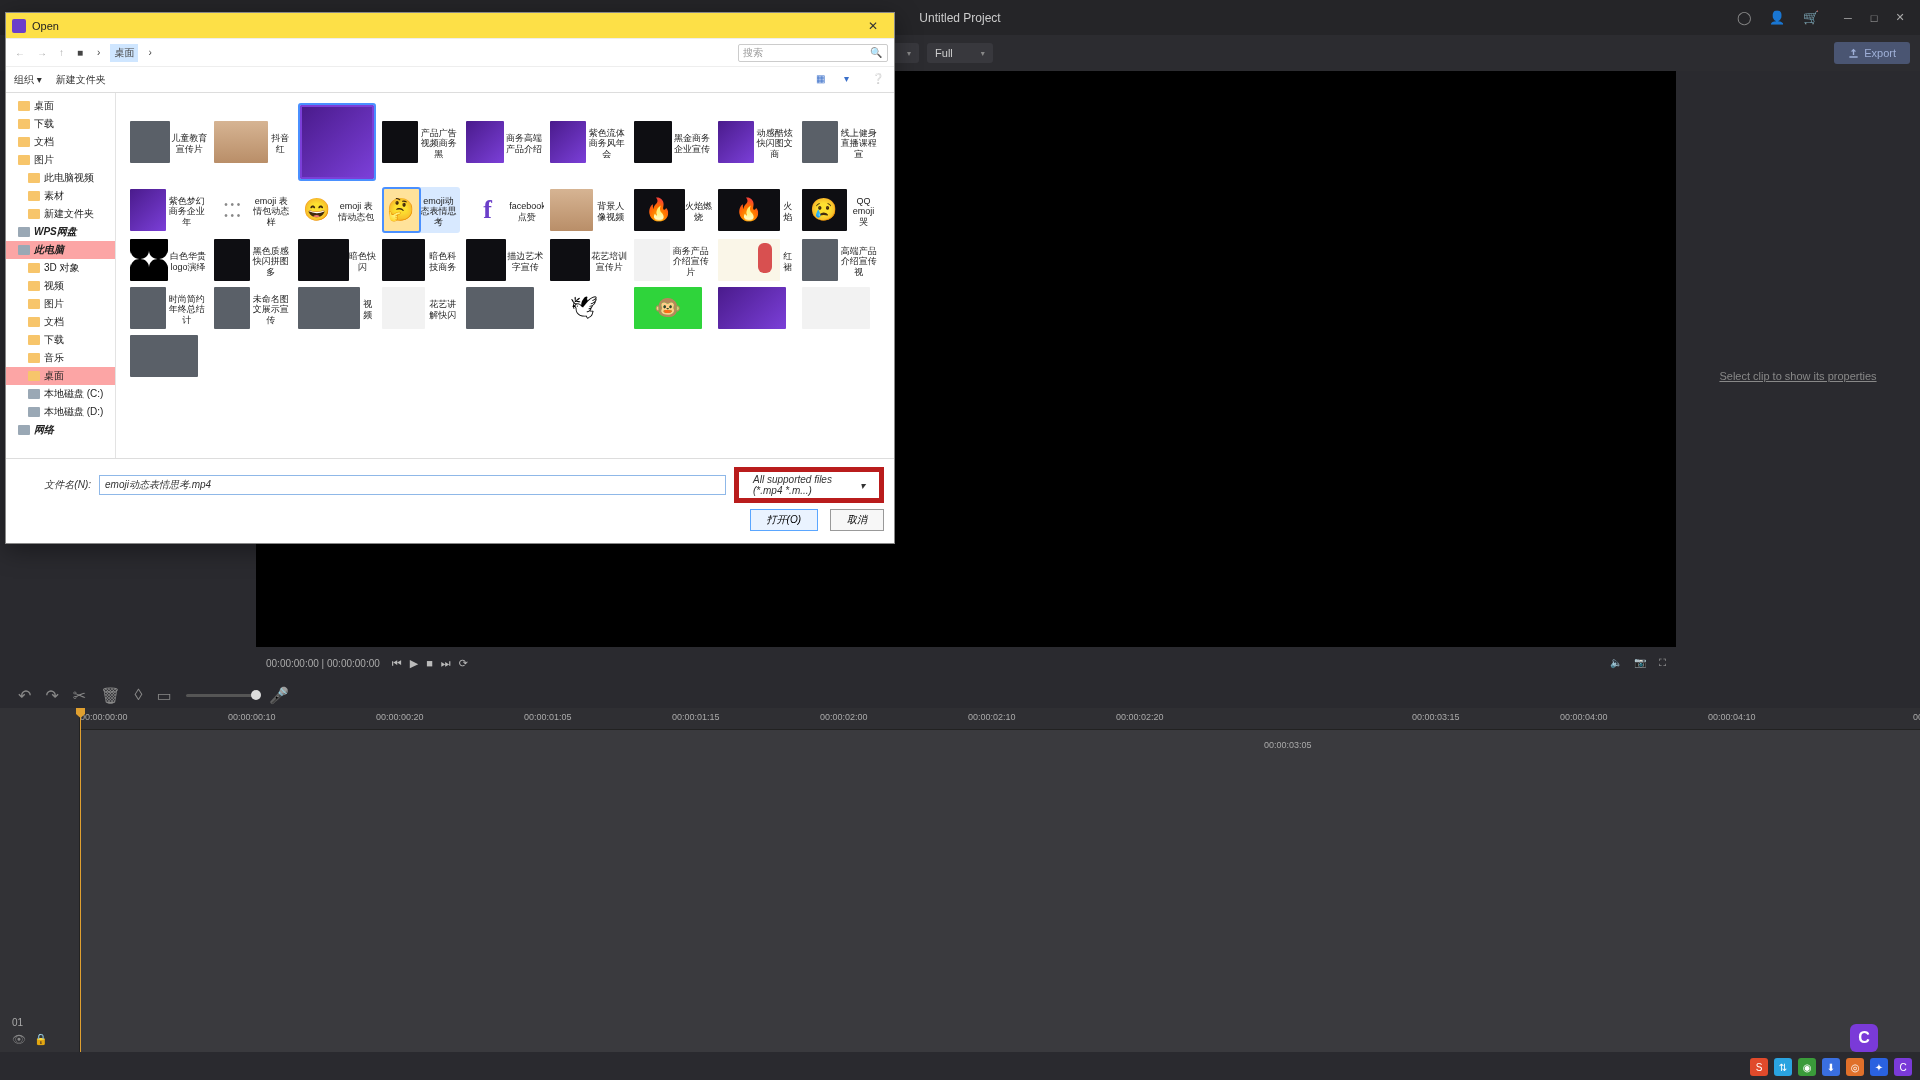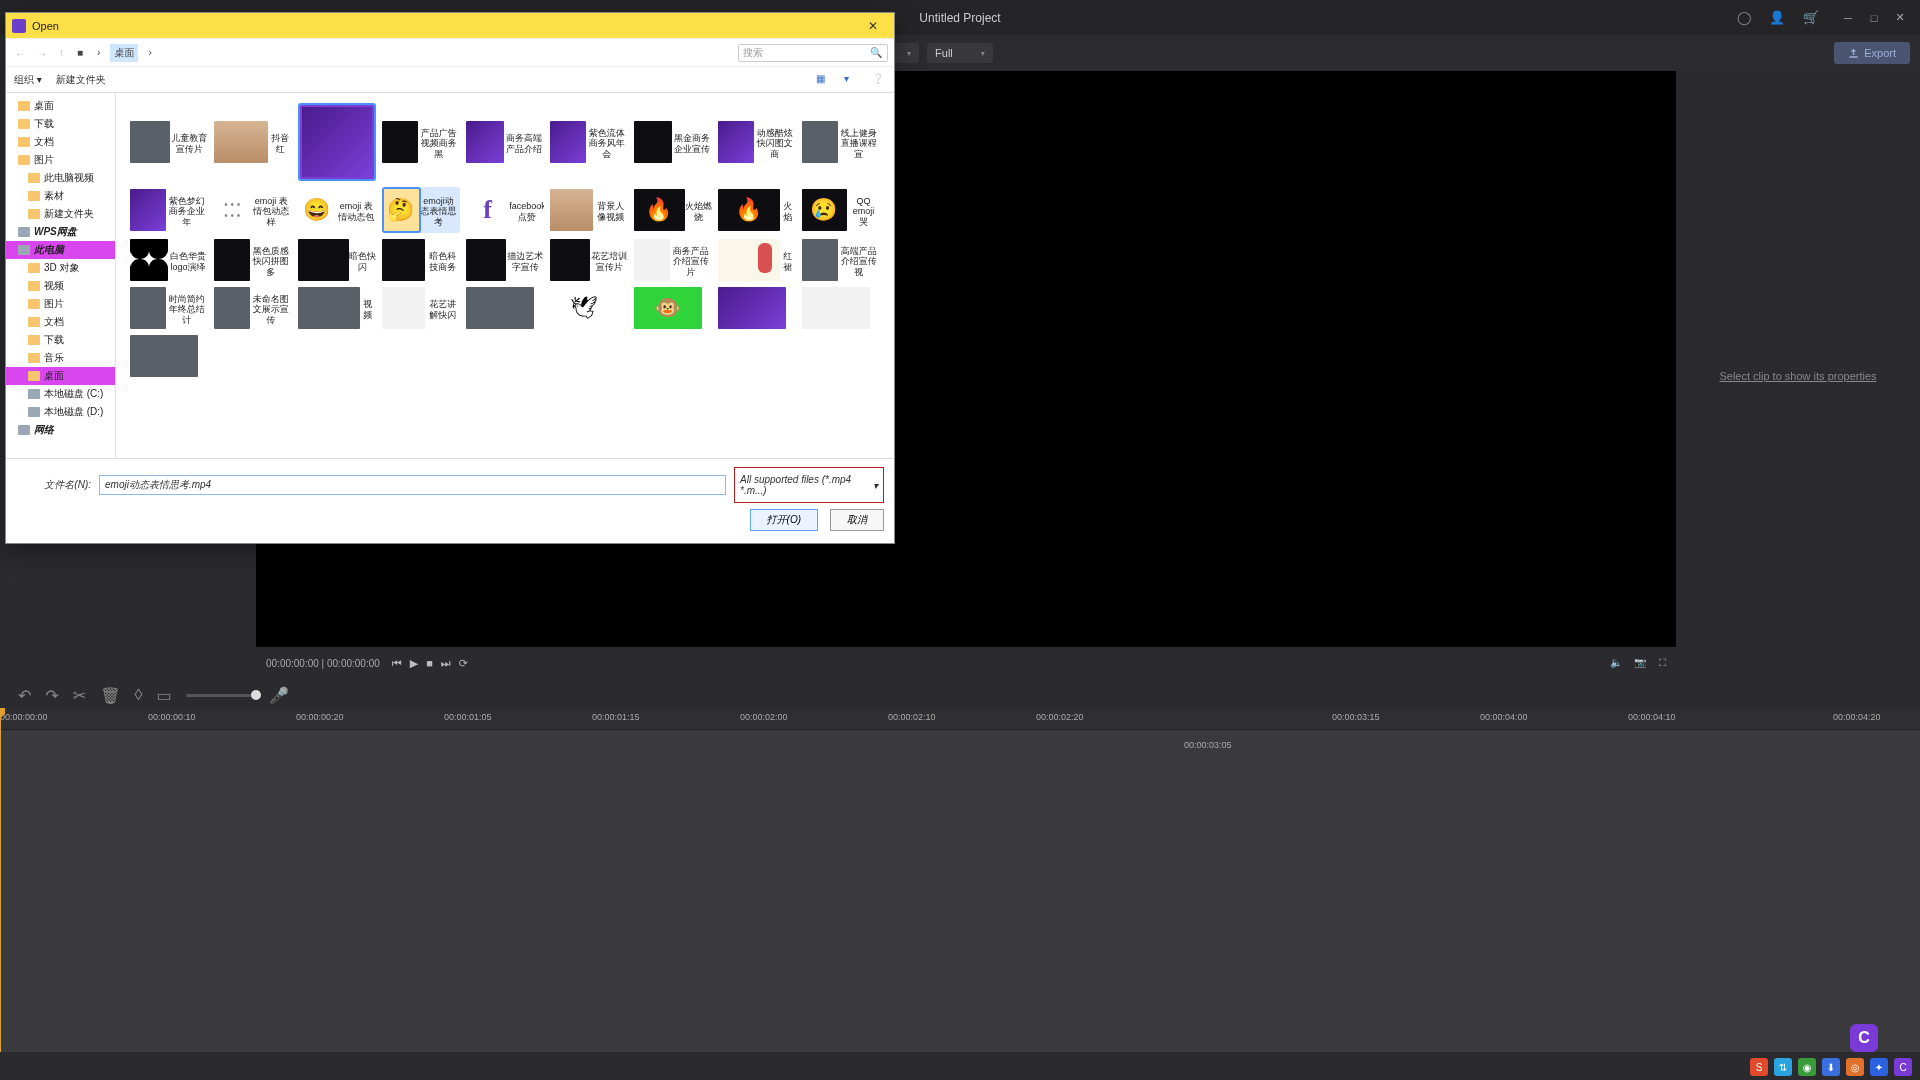--- a/index.html
+++ b/index.html
@@ -68,35 +68,35 @@
 
 .dlg-toolbar { height: 26px; border-bottom: 1px solid #ddd; display: flex; align-items: center; padding: 0 8px; gap: 14px; font-size: 10px; color: #333; }
 .dlg-toolbar .spacer { flex: 1; }
 .dlg-toolbar .tb-ico { width: 14px; height: 14px; color: #3a6fc9; }
 
 .dlg-body { flex: 1; display: flex; overflow: hidden; }
 .dlg-sidebar { width: 110px; border-right: 1px solid #e3e3e3; overflow-y: auto; font-size: 10px; padding: 4px 0; }
 .sb-item { display: flex; align-items: center; gap: 4px; padding: 2px 6px 2px 12px; color: #222; }
 .sb-item .fico { width: 12px; height: 10px; background: #f7c56b; border-radius: 1px; }
 .sb-item .dico { width: 12px; height: 10px; background: #9aa8b5; border-radius: 1px; }
-.sb-item.selected { background: #d946ef; text-align: center; }
+.sb-item.selected { background: #fca5a5; text-align: center; }
 .sb-item.bold { font-weight: 600; font-style: italic; }
 .sb-item.ind1 { padding-left: 22px; }
 
 .dlg-grid { flex: 1; overflow-y: auto; padding: 10px 6px 4px 14px; display: flex; flex-wrap: wrap; align-content: flex-start; gap: 6px 6px; }
 .thumb { width: 78px; display: flex; align-items: center; }
 .thumb .t-img { width: 68px; height: 42px; background: #222; border-radius: 1px; position: relative; overflow: hidden; }
 .thumb .t-name { font-size: 9px; color: #222; text-align: center; margin-top: 3px; line-height: 1.15; max-width: 76px; overflow: hidden; }
 .thumb.selected .t-img { outline: 2px solid #4a90ff; }
 .thumb.selected { background: #d8e9ff; border-radius: 3px; padding: 2px; }
 
 .dlg-footer { border-top: 1px solid #ddd; padding: 8px 10px 12px; display: grid; grid-template-columns: 75px 1fr 150px; gap: 6px 8px; align-items: center; font-size: 10px; font-style: italic; }
 .dlg-footer label { color: #333; text-align: right; }
 .dlg-footer .textbox { border: 1px solid #8fb8e8; height: 20px; padding: 0 5px; display: flex; align-items: center; color: #333; background: #fff; }
-.dlg-footer .combo { border: 1px solid #b91c1c; height: 36px; padding: 0 5px; display: flex; align-items: center; justify-content: space-between; color: #333; }
+.dlg-footer .combo { border: 5px solid #b91c1c; height: 36px; padding: 0 14px; display: flex; align-items: center; justify-content: space-between; color: #333; }
 .dlg-footer .btnrow { grid-column: 3; display: flex; gap: 12px; justify-content: flex-end; }
 .dlg-footer .btn { border: 1px solid #999; padding: 3px 16px; background: #f7f7f7; font-size: 10px; }
 .dlg-footer .btn.primary { border: 1px solid #5aa6ff; background: #eaf3ff; }
 
 
 .t-purple { background: linear-gradient(135deg, #4a1b8c, #7b3fd8) !important; }
 .t-emoji { background: #fff !important; display: flex; align-items: center; justify-content: center; font-size: 26px; }
 .t-emoji-y { background: #ffe29a !important; display: flex; align-items: center; justify-content: center; font-size: 26px; }
 .t-dark { background: #0e0e12 !important; }
 .t-grey { background: #5a6068 !important; }
@@ -182,20 +182,27 @@
   <span>▭</span>
   <div class="zoom-slider">
     <div class="track">
         <div class="knob"></div>
       </div>
   </div>
   <span>🎤</span>
 </div>
 
 <div class="timeline-area">
+  <div class="track-header">
+    <div class="track-label">01</div>
+    <div class="track-icons">
+      <span>👁</span>
+      <span>🔒</span>
+    </div>
+  </div>
   <div class="tracks-body">
     <div class="ruler" id="ruler">
         <span class="ruler-tick" style="left: 0px;">00:00:00:00</span>
         <span class="ruler-tick" style="left: 148px;">00:00:00:10</span>
         <span class="ruler-tick" style="left: 296px;">00:00:00:20</span>
         <span class="ruler-tick" style="left: 444px;">00:00:01:05</span>
         <span class="ruler-tick" style="left: 592px;">00:00:01:15</span>
         <span class="ruler-tick" style="left: 740px;">00:00:02:00</span>
         <span class="ruler-tick" style="left: 888px;">00:00:02:10</span>
         <span class="ruler-tick" style="left: 1036px;">00:00:02:20</span>

